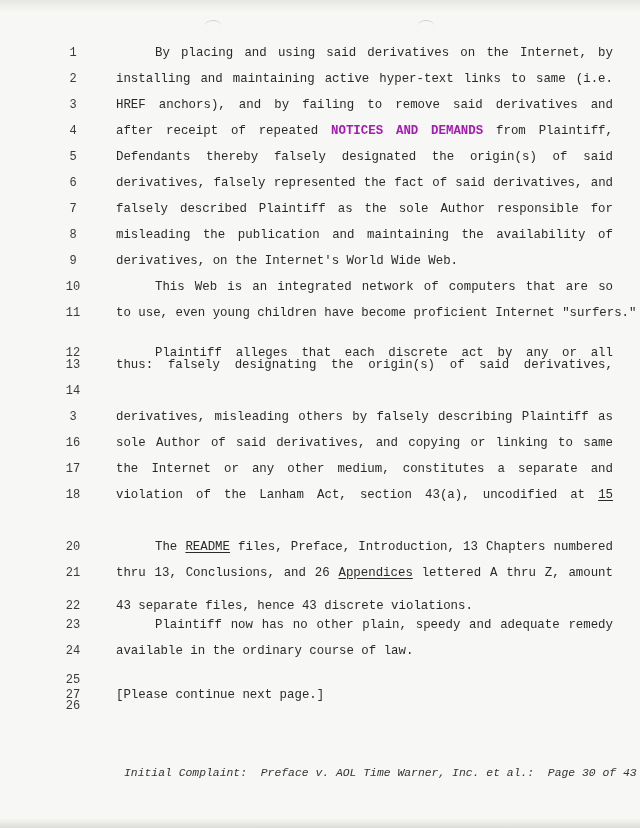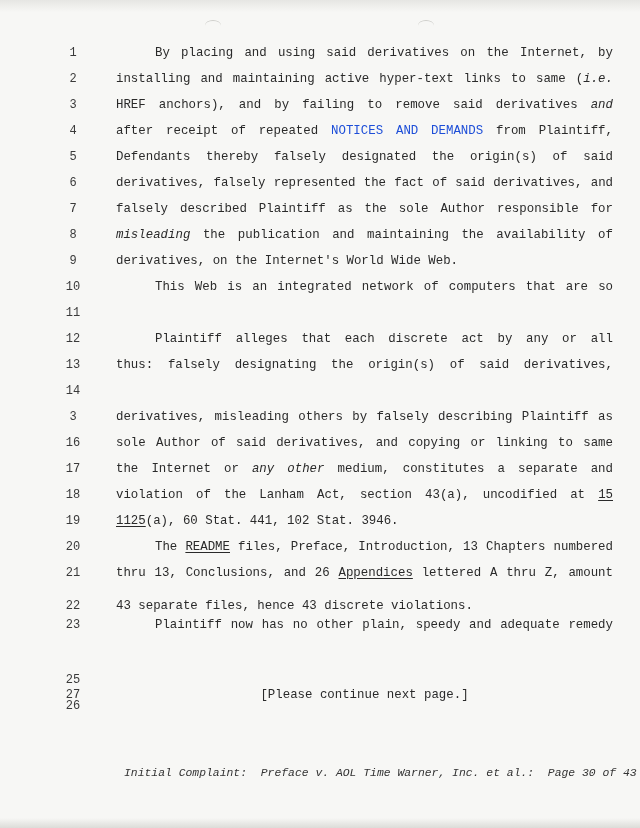--- a/index.html
+++ b/index.html
@@ -15,24 +15,24 @@
     .punch { position: absolute; top: 20px; width: 16px; height: 10px;
       border-top: 1px solid #cfcfcb; border-radius: 50% 50% 0 0; }
     .line { position: absolute; left: 0; width: 640px; height: 20px; }
     .num { position: absolute; left: 64px; width: 18px; text-align: center;
       font-size: 12px; line-height: 16px; color: #3a3a3a; }
     .txt { position: absolute; left: 116px; width: 497px; font-size: 12.4px; line-height: 16px;
       white-space: nowrap; color: #2a2a2a; }
     .txt.just { text-align: justify; text-align-last: justify; white-space: normal; height: 16px; overflow: hidden; }
     .indent { padding-left: 39px; }
     .txt.just.indent { width: 458px; }
-    .b { font-weight: normal; color: #1d4ed8; }
-    .i { font-style: italic; }
+    .b { font-weight: bold; color: #a21caf; }
+    .i { }
     .u { text-decoration: underline; text-underline-offset: 2px; }
-    .center { text-align: center; left: 116px; width: 497px; }
+    .center { left: 116px; width: 497px; }
     .footer { position: absolute; left: 124px; top: 767px; width: 490px; font-size: 11.4px;
       font-style: italic; color: #333; white-space: pre; text-align: right; }
   </style>
 </head>
 <body>
 
 <div class="page">
   <div class="shadow-top"></div>
   <div class="shadow-bottom"></div>
   <div class="punch" style="left:205px"></div>
@@ -83,23 +83,24 @@
     <div class="txt"><span>derivatives, on the Internet's World Wide Web.</span></div>
   </div>
 
   <div class="line" style="top:279px">
     <span class="num">10</span>
     <div class="txt just indent"><span>This Web is an integrated network of computers that are so easy</span></div>
   </div>
 
   <div class="line" style="top:305px">
     <span class="num">11</span>
+    <div class="txt"><span>to use, even young children have become proficient Internet "surfers."</span></div>
   </div>
 
-  <div class="line" style="top:331px">
+  <div class="line" style="top:345px">
     <span class="num">12</span>
     <div class="txt just indent"><span>Plaintiff alleges that each discrete act by any or all Defendants</span></div>
   </div>
 
   <div class="line" style="top:357px">
     <span class="num">13</span>
     <div class="txt just"><span>thus: falsely designating the origin(s) of said derivatives,</span></div>
   </div>
 
   <div class="line" style="top:383px">
@@ -119,24 +120,20 @@
   <div class="line" style="top:461px">
     <span class="num">17</span>
     <div class="txt just"><span>the Internet or </span><span class="i">any other</span><span> medium, constitutes a separate and distinct</span></div>
   </div>
 
   <div class="line" style="top:487px">
     <span class="num">18</span>
     <div class="txt just"><span>violation of the Lanham Act, section 43(a), uncodified at </span><span class="u">15 U.S.C.</span></div>
   </div>
 
-  <div class="line" style="top:513px">
-    <span class="num">19</span>
-    <div class="txt"><span class="u">1125</span><span>(a), 60 Stat. 441, 102 Stat. 3946.</span></div>
-  </div>
 
   <div class="line" style="top:539px">
     <span class="num">20</span>
     <div class="txt just indent"><span>The </span><span class="u">README</span><span> files, Preface, Introduction, 13 Chapters numbered 1</span></div>
   </div>
 
   <div class="line" style="top:565px">
     <span class="num">21</span>
     <div class="txt just"><span>thru 13, Conclusions, and 26 </span><span class="u">Appendices</span><span> lettered A thru Z, amount to</span></div>
   </div>
@@ -144,20 +141,24 @@
   <div class="line" style="top:598px">
     <span class="num">22</span>
     <div class="txt"><span>43 separate files, hence 43 discrete violations.</span></div>
   </div>
 
   <div class="line" style="top:617px">
     <span class="num">23</span>
     <div class="txt just indent"><span>Plaintiff now has no other plain, speedy and adequate remedy</span></div>
   </div>
 
+  <div class="line" style="top:643px">
+    <span class="num">24</span>
+    <div class="txt"><span>available in the ordinary course of law.</span></div>
+  </div>
 
   <div class="line" style="top:672px">
     <span class="num">25</span>
   </div>
 
   <div class="line" style="top:698px">
     <span class="num">26</span>
   </div>
 
   <div class="line" style="top:687px">

